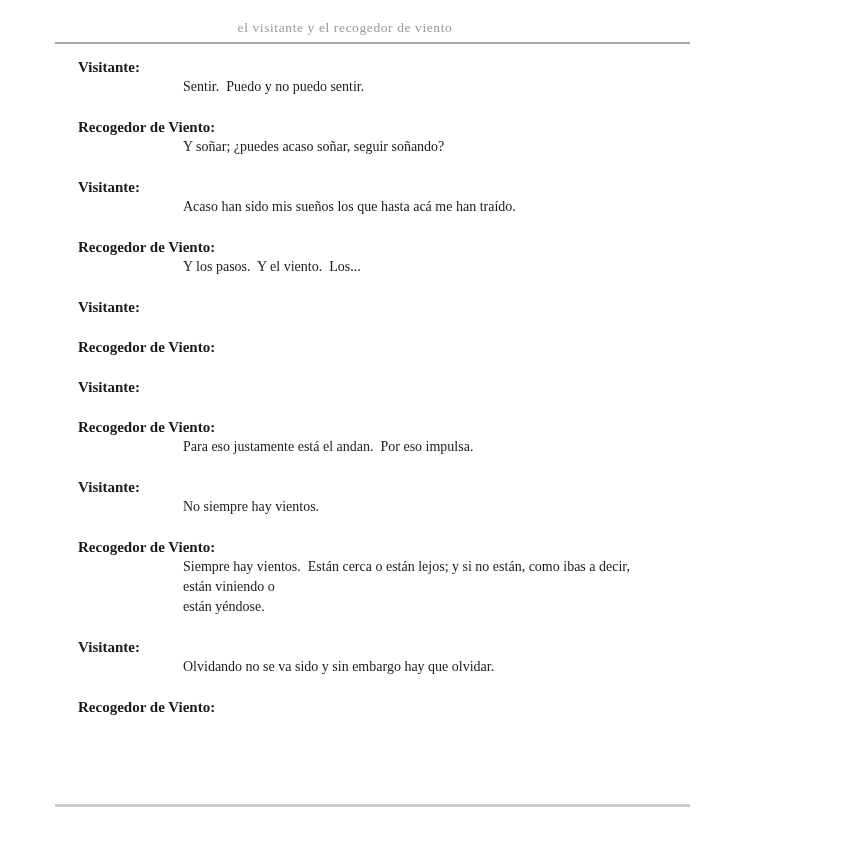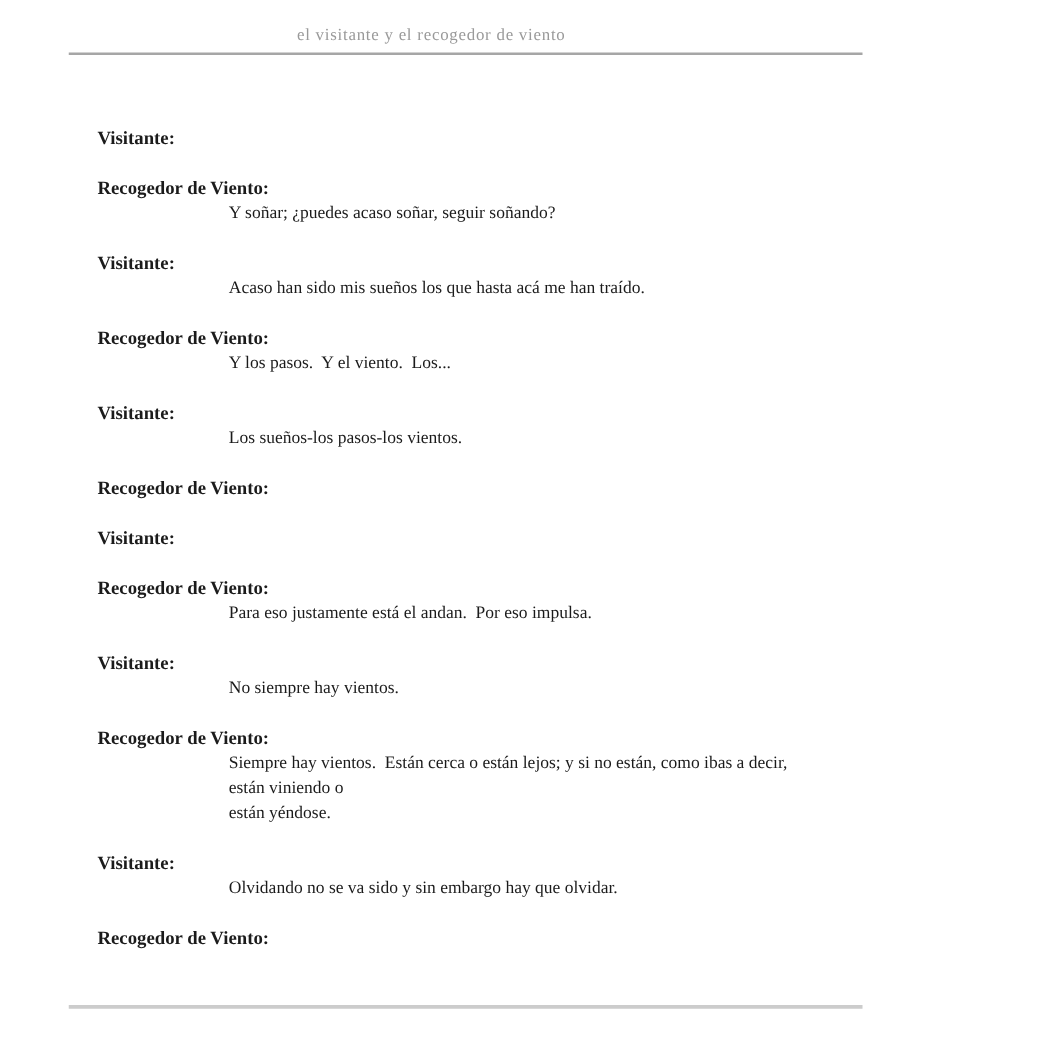--- a/index.html
+++ b/index.html
@@ -38,21 +38,20 @@
     top:42px;
     left:55px;
     width:733px;
     border-top:2px solid var(--rule-top);
   }
   .content{
     position:absolute;
     top:57px;
     left:78px;
     right:38px;
-    margin-top:44px;
   }
   .section{
     margin-bottom:20px;
   }
   .speaker{
     font-weight:bold;
     font-size:15px;
     line-height:20px;
     color:var(--ink);
   }
@@ -86,40 +85,40 @@
 
 <div class="page">
 
   <div class="header-title">el visitante y el recogedor de viento</div>
 
   <div class="header-rule"></div>
 
   <div class="content" id="dialogue-content">
   <div class="section">
     <div class="speaker">Visitante:</div>
+    <div class="speech">Sentir.  Puedo y no puedo sentir.</div>
   </div>
 
   <div class="section">
     <div class="speaker">Recogedor de Viento:</div>
     <div class="speech">Y soñar; ¿puedes acaso soñar, seguir soñando?</div>
   </div>
 
   <div class="section">
     <div class="speaker">Visitante:</div>
     <div class="speech">Acaso han sido mis sueños los que hasta acá me han traído.</div>
   </div>
 
   <div class="section">
     <div class="speaker">Recogedor de Viento:</div>
     <div class="speech">Y los pasos.  Y el viento.  Los...</div>
   </div>
 
   <div class="section">
     <div class="speaker">Visitante:</div>
-    <div class="speech">Los sueños-los pasos-los vientos.</div>
   </div>
 
   <div class="section">
     <div class="speaker">Recogedor de Viento:</div>
   </div>
 
   <div class="section">
     <div class="speaker">Visitante:</div>
   </div>
 

